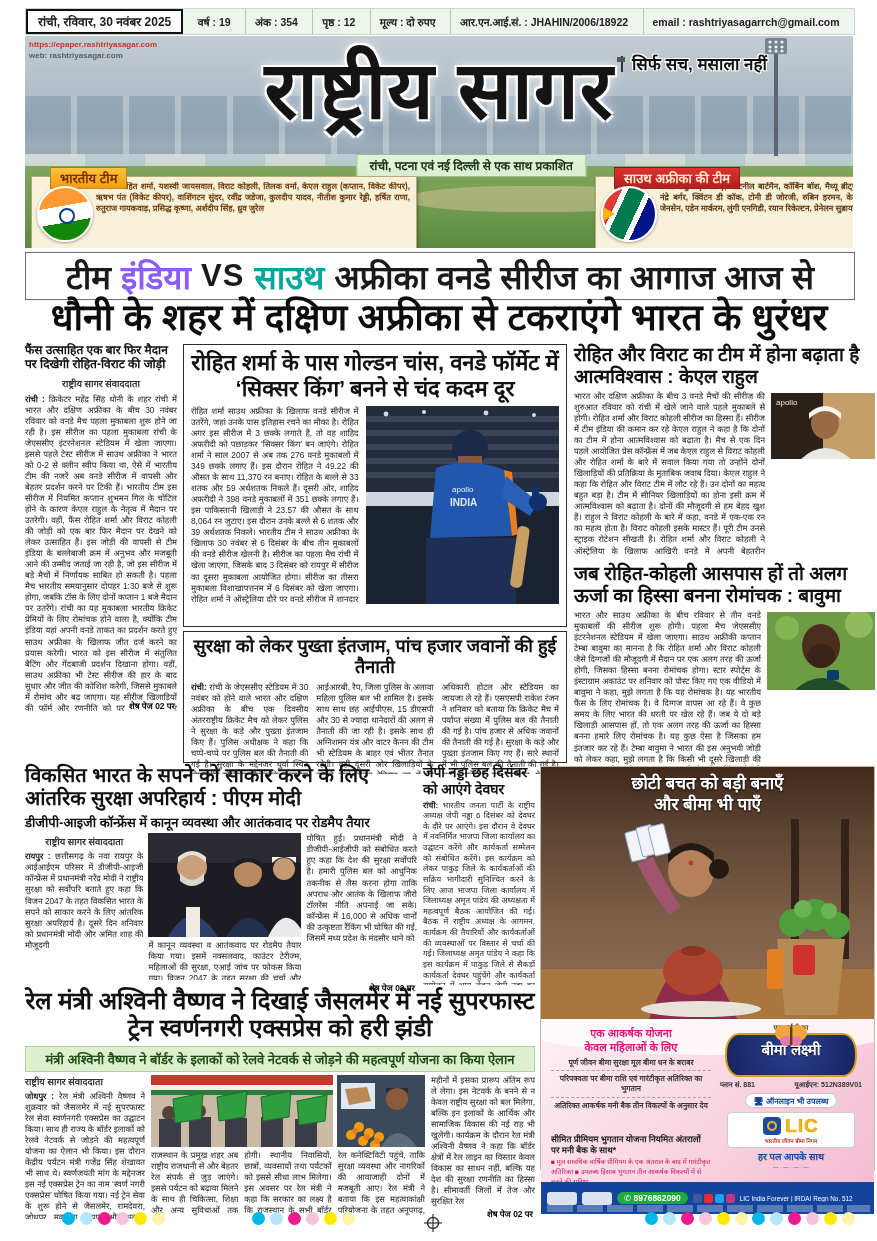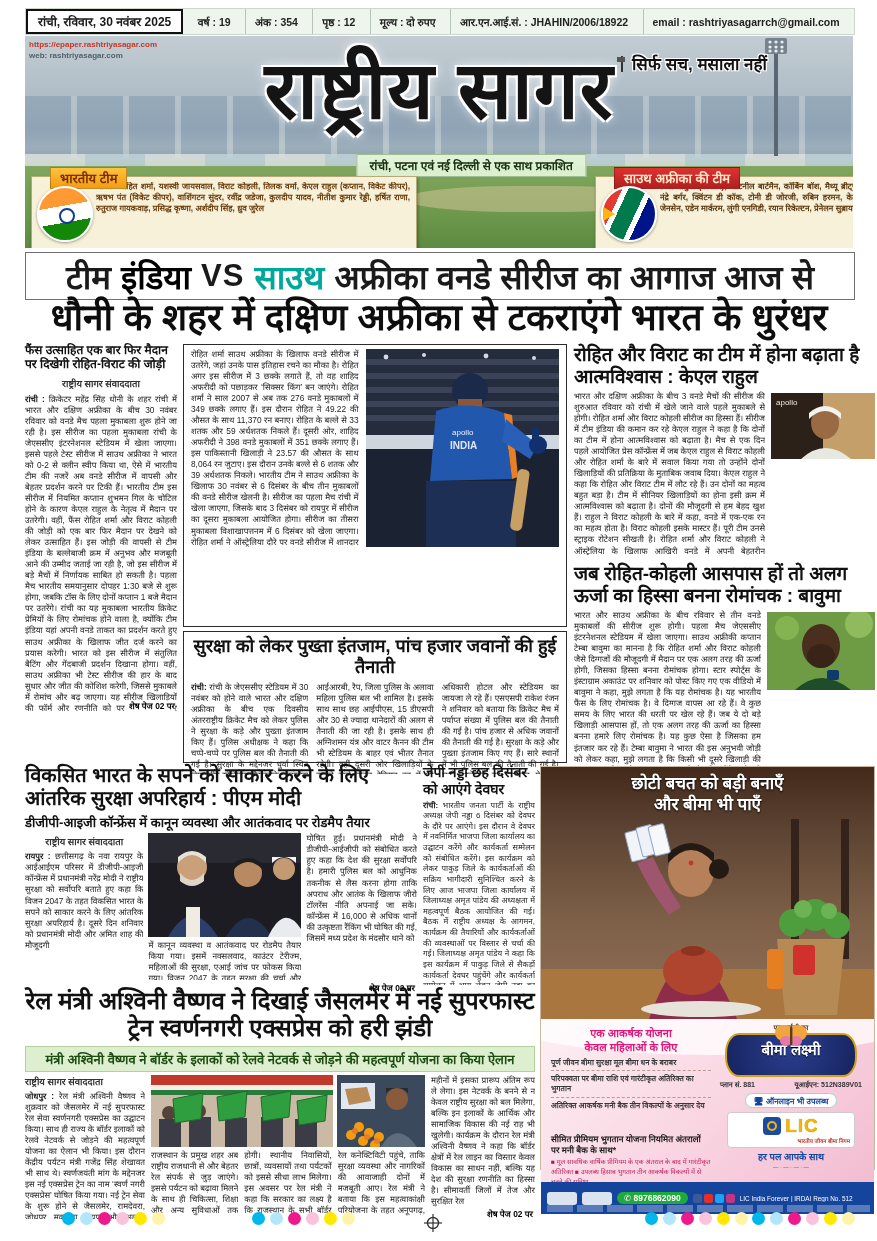--- a/index.html
+++ b/index.html
@@ -34,21 +34,21 @@
   .teamtxt{font-size:8.2px;line-height:1.34;font-weight:bold;color:#6b3c0a;text-align:justify;}
   .flagcirc{position:absolute;left:5px;top:9px;width:52px;height:52px;border-radius:50%;border:2px solid #fff;box-shadow:0 1px 3px rgba(0,0,0,.4);overflow:hidden;}
   .flag-in{background:linear-gradient(170deg,#ff9933 0 36%,#ffffff 36% 64%,#138808 64% 100%);}
   .flag-in::after{content:"";position:absolute;left:50%;top:50%;width:12px;height:12px;margin:-6px 0 0 -6px;border:2px solid #123c8c;border-radius:50%;}
   .flag-sa{background:linear-gradient(115deg,#e03c31 0 26%,#ffffff 26% 34%,#007a4d 34% 58%,#ffffff 58% 66%,#001489 66% 100%);}
   .flag-sa::after{content:"";position:absolute;left:-8px;top:14px;border-top:12px solid transparent;border-bottom:12px solid transparent;border-left:20px solid #ffb612;}
   .floodlight{position:absolute;}
   
   .hl1{left:25px;top:252px;width:828px;height:46px;border:1px solid #6f6f6f;background:#fff;display:flex;align-items:center;justify-content:center;gap:10px;
        font-size:33px;font-weight:900;white-space:nowrap;}
-  .hl1 .blue{color:#000000;text-align:right;} .hl1 .teal{color:#00a79b;} .hl1 .vs{font-size:31px;letter-spacing:1px;}
+  .hl1 .blue{color:#8b5cf6;text-align:right;} .hl1 .teal{color:#00a79b;} .hl1 .vs{font-size:31px;letter-spacing:1px;}
   .hl2{left:25px;top:299px;width:828px;text-align:center;font-size:37px;font-weight:900;color:#0d0d0d;line-height:1.05;}
   
   .h-art{font-weight:900;color:#111;line-height:1.16;}
   .byline{font-size:9.5px;font-weight:bold;color:#333;text-align:center;margin:5px 0 4px;}
   .bt{font-size:8.3px;line-height:1.33;text-align:justify;color:#1d1d1d;overflow:hidden;}
   .dl{font-weight:bold;}
   .cont{font-weight:bold;font-size:8.4px;color:#000;background:#fff;position:absolute;right:2px;bottom:0;padding-left:4px;}
   
   .col-left{left:25px;top:344px;width:152px;height:420px;}
   .col-left h3{font-size:12px;margin:0;}
@@ -86,32 +86,32 @@
   .rcols3 .bt{flex:1;height:66px;}
   .rcol1 .bt{height:128px;} .rcol5 .bt{height:140px;}
   
   .ad{left:540px;top:766px;width:335px;height:404px;border:1px solid #c8b7a2;box-sizing:border-box;background:#fff;}
   .ad-photo{position:relative;width:100%;height:252px;background:linear-gradient(180deg,#42291a 0%,#5d4433 26%,#7d5f47 60%,#93705a 100%);overflow:hidden;}
   .ad-h{position:relative;z-index:3;text-align:center;color:#fff;font-weight:900;font-size:17px;line-height:1.25;padding-top:6px;text-shadow:0 1px 2px #000;}
   .ad-pink{position:relative;width:100%;height:163px;background:linear-gradient(135deg,#fdf0f5 0%,#f9d4e1 55%,#f3bcd1 100%);overflow:hidden;}
   .ad-pink::before{content:"";position:absolute;left:-40px;top:-34px;width:420px;height:70px;background:#fff;border-radius:50%;opacity:.75;}
   .ap-left{position:absolute;left:10px;top:8px;width:160px;}
   .scheme{color:#e0187a;font-weight:900;font-size:11px;line-height:1.25;text-align:center;}
-  .feat{font-size:7.6px;font-weight:bold;color:#3a3a3a;text-align:left;padding:3px 0;border-bottom:1px dashed #b99;line-height:1.3;}
+  .feat{font-size:7.6px;font-weight:bold;color:#3a3a3a;text-align:center;padding:3px 0;border-bottom:1px dashed #b99;line-height:1.3;}
   .limi{font-size:8.6px;font-weight:900;color:#222;margin-top:20px;line-height:1.25;}
   .bullets{font-size:6.6px;color:#444;line-height:1.45;margin-top:2px;}
   .bullets span{color:#c2185b;}
   .ap-right{position:absolute;right:8px;top:4px;width:150px;text-align:center;}
   .licka{font-size:7px;font-weight:bold;color:#5b3d12;}
   .bl-badge{position:relative;margin:1px auto 0;width:132px;height:44px;background:radial-gradient(circle at 50% 30%,#2b3f8f,#16235f);border:2px solid #d4a017;border-radius:14px/20px;display:flex;align-items:flex-end;justify-content:center;padding-bottom:16px;box-sizing:border-box;}
   .bl-text{color:#fff;font-size:15px;font-weight:900;text-shadow:0 1px 0 #000;}
   .butterfly{position:absolute;top:-12px;left:50%;transform:translateX(-50%);}
   .plan-row{font-size:7px;color:#333;font-weight:bold;margin-top:3px;display:flex;justify-content:space-between;padding:0 4px;}
   .online{display:inline-block;margin-top:4px;background:#fff;border:1px solid #9db;border-radius:8px;font-size:8px;font-weight:bold;color:#14449c;padding:1px 8px;}
-  .licblock{margin:4px auto 0;width:118px;background:#fff;border:1px solid #ccc;border-radius:4px;padding:2px 4px;text-align:right;}
+  .licblock{margin:4px auto 0;width:118px;background:#fff;border:1px solid #ccc;border-radius:4px;padding:2px 4px;}
   .licrow{display:flex;align-items:center;justify-content:center;gap:4px;}
   .licemblem{width:18px;height:18px;border-radius:4px;background:#1a4ba0;position:relative;}
   .licemblem::after{content:"";position:absolute;left:4px;top:4px;width:10px;height:10px;border-radius:50%;border:2px solid #f5b500;box-sizing:border-box;}
   .lictxt{font-size:19px;font-weight:900;color:#f5b500;text-shadow:0 0 1px #8a6d00;letter-spacing:1px;}
   .licsub{font-size:5.6px;color:#c0392b;font-weight:bold;}
   .harpal{font-size:9.5px;font-weight:900;color:#14449c;margin-top:2px;}
   .tiny-line{font-size:5.4px;color:#555;margin-top:1px;}
   .ad-blue{position:relative;width:100%;height:32px;background:#15449c;display:flex;align-items:center;gap:5px;padding:0 6px;box-sizing:border-box;}
   .badge{width:30px;height:13px;background:rgba(255,255,255,.85);border-radius:3px;}
   .phonepill{background:#1faa3c;color:#fff;font-size:8.5px;font-weight:bold;border-radius:8px;padding:1px 7px;white-space:nowrap;}
@@ -199,20 +199,21 @@
   <div class="abs col-left">
     <h3 class="h-art">फैंस उत्साहित एक बार फिर मैदान पर दिखेगी रोहित-विराट की जोड़ी</h3>
     <div class="byline">राष्ट्रीय सागर संवाददाता</div>
     <div class="bt">
       <span class="dl">रांची :</span> <span>क्रिकेटर महेंद्र सिंह धोनी के शहर रांची में भारत और दक्षिण अफ्रीका के बीच 30 नवंबर रविवार को वनडे मैच पहला मुकाबला शुरू होने जा रही है। इस सीरीज का पहला मुकाबला रांची के जेएससीए इंटरनेशनल स्टेडियम में खेला जाएगा। इससे पहले टेस्ट सीरीज में साउथ अफ्रीका ने भारत को 0-2 से क्लीन स्वीप किया था, ऐसे में भारतीय टीम की नजरें अब वनडे सीरीज में वापसी और बेहतर प्रदर्शन करने पर टिकी हैं। भारतीय टीम इस सीरीज में नियमित कप्तान शुभमन गिल के चोटिल होने के कारण केएल राहुल के नेतृत्व में मैदान पर उतरेगी। वहीं, फैंस रोहित शर्मा और विराट कोहली की जोड़ी को एक बार फिर मैदान पर देखने को लेकर उत्साहित हैं। इस जोड़ी की वापसी से टीम इंडिया के बल्लेबाजी क्रम में अनुभव और मजबूती आने की उम्मीद जताई जा रही है, जो इस सीरीज में बड़े मैचों में निर्णायक साबित हो सकती है। पहला मैच भारतीय समयानुसार दोपहर 1:30 बजे से शुरू होगा, जबकि टॉस के लिए दोनों कप्तान 1 बजे मैदान पर उतरेंगे। रांची का यह मुकाबला भारतीय क्रिकेट प्रेमियों के लिए रोमांचक होने वाला है, क्योंकि टीम इंडिया यहां अपनी वनडे ताकत का प्रदर्शन करते हुए साउथ अफ्रीका के खिलाफ जीत दर्ज करने का प्रयास करेगी। भारत को इस सीरीज में संतुलित बैटिंग और गेंदबाजी प्रदर्शन दिखाना होगा। वहीं, साउथ अफ्रीका भी टेस्ट सीरीज की हार के बाद सुधार और जीत की कोशिश करेगी, जिससे मुकाबले में रोमांच और बढ़ जाएगा। यह सीरीज खिलाड़ियों की फॉर्म और रणनीति को परखने का शानदार अवसर होगी। तीन मैचों की इस वनडे सीरीज में रांची के पहले मैच से ही हाई-टेंशन क्रिकेट देखने को मिलेगा।</span>
       <span class="cont">शेष पेज 02 पर</span>
     </div>
   </div>
 
   <div class="abs centerbox">
+    <h2 class="h-art">रोहित शर्मा के पास गोल्डन चांस, वनडे फॉर्मेट में ‘सिक्सर किंग’ बनने से चंद कदम दूर</h2>
     <div class="cflex">
       <div class="bt cbody">रोहित शर्मा साउथ अफ्रीका के खिलाफ वनडे सीरीज में उतरेंगे, जहां उनके पास इतिहास रचने का मौका है। रोहित अगर इस सीरीज में 3 छक्के लगाते हैं, तो वह शाहिद अफरीदी को पछाड़कर ‘सिक्सर किंग’ बन जाएंगे। रोहित शर्मा ने साल 2007 से अब तक 276 वनडे मुकाबलों में 349 छक्के लगाए हैं। इस दौरान रोहित ने 49.22 की औसत के साथ 11,370 रन बनाए। रोहित के बल्ले से 33 शतक और 59 अर्धशतक निकले हैं। दूसरी ओर, शाहिद अफरीदी ने 398 वनडे मुकाबलों में 351 छक्के लगाए हैं। इस पाकिस्तानी खिलाड़ी ने 23.57 की औसत के साथ 8,064 रन जुटाए। इस दौरान उनके बल्ले से 6 शतक और 39 अर्धशतक निकले। भारतीय टीम ने साउथ अफ्रीका के खिलाफ 30 नवंबर से 6 दिसंबर के बीच तीन मुकाबलों की वनडे सीरीज खेलनी है। सीरीज का पहला मैच रांची में खेला जाएगा, जिसके बाद 3 दिसंबर को रायपुर में सीरीज का दूसरा मुकाबला आयोजित होगा। सीरीज का तीसरा मुकाबला विशाखापत्तनम में 6 दिसंबर को खेला जाएगा। रोहित शर्मा ने ऑस्ट्रेलिया दौरे पर वनडे सीरीज में शानदार बल्लेबाजी की थी। इस दौरान उन्होंने पहले मैच में 8 रन, दूसरे मैच में 73 रन, जबकि तीसरे मुकाबले में 121 रन की नाबाद पारी खेली थी। भारतीय क्रिकेट कंट्रोल बोर्ड (बीसीसीआई) ने 15 सदस्यीय टीम का ऐलान कर दिया है। शुभमन गिल गर्दन की चोट से रिकवरी कर रहे हैं। ऐसे में वह इस सीरीज का हिस्सा नहीं हैं।</div>
       <div class="photo" style="width:194px;height:198px;">
         <svg width="194" height="198" viewBox="0 0 194 198">
           <rect width="194" height="198" fill="#141824"></rect>
           <rect y="0" width="194" height="86" fill="#252c3d"></rect>
           <g fill="#3a4358">
               <rect y="10" width="194" height="6"></rect>
               <rect y="24" width="194" height="6"></rect>
               <rect y="38" width="194" height="6"></rect>

